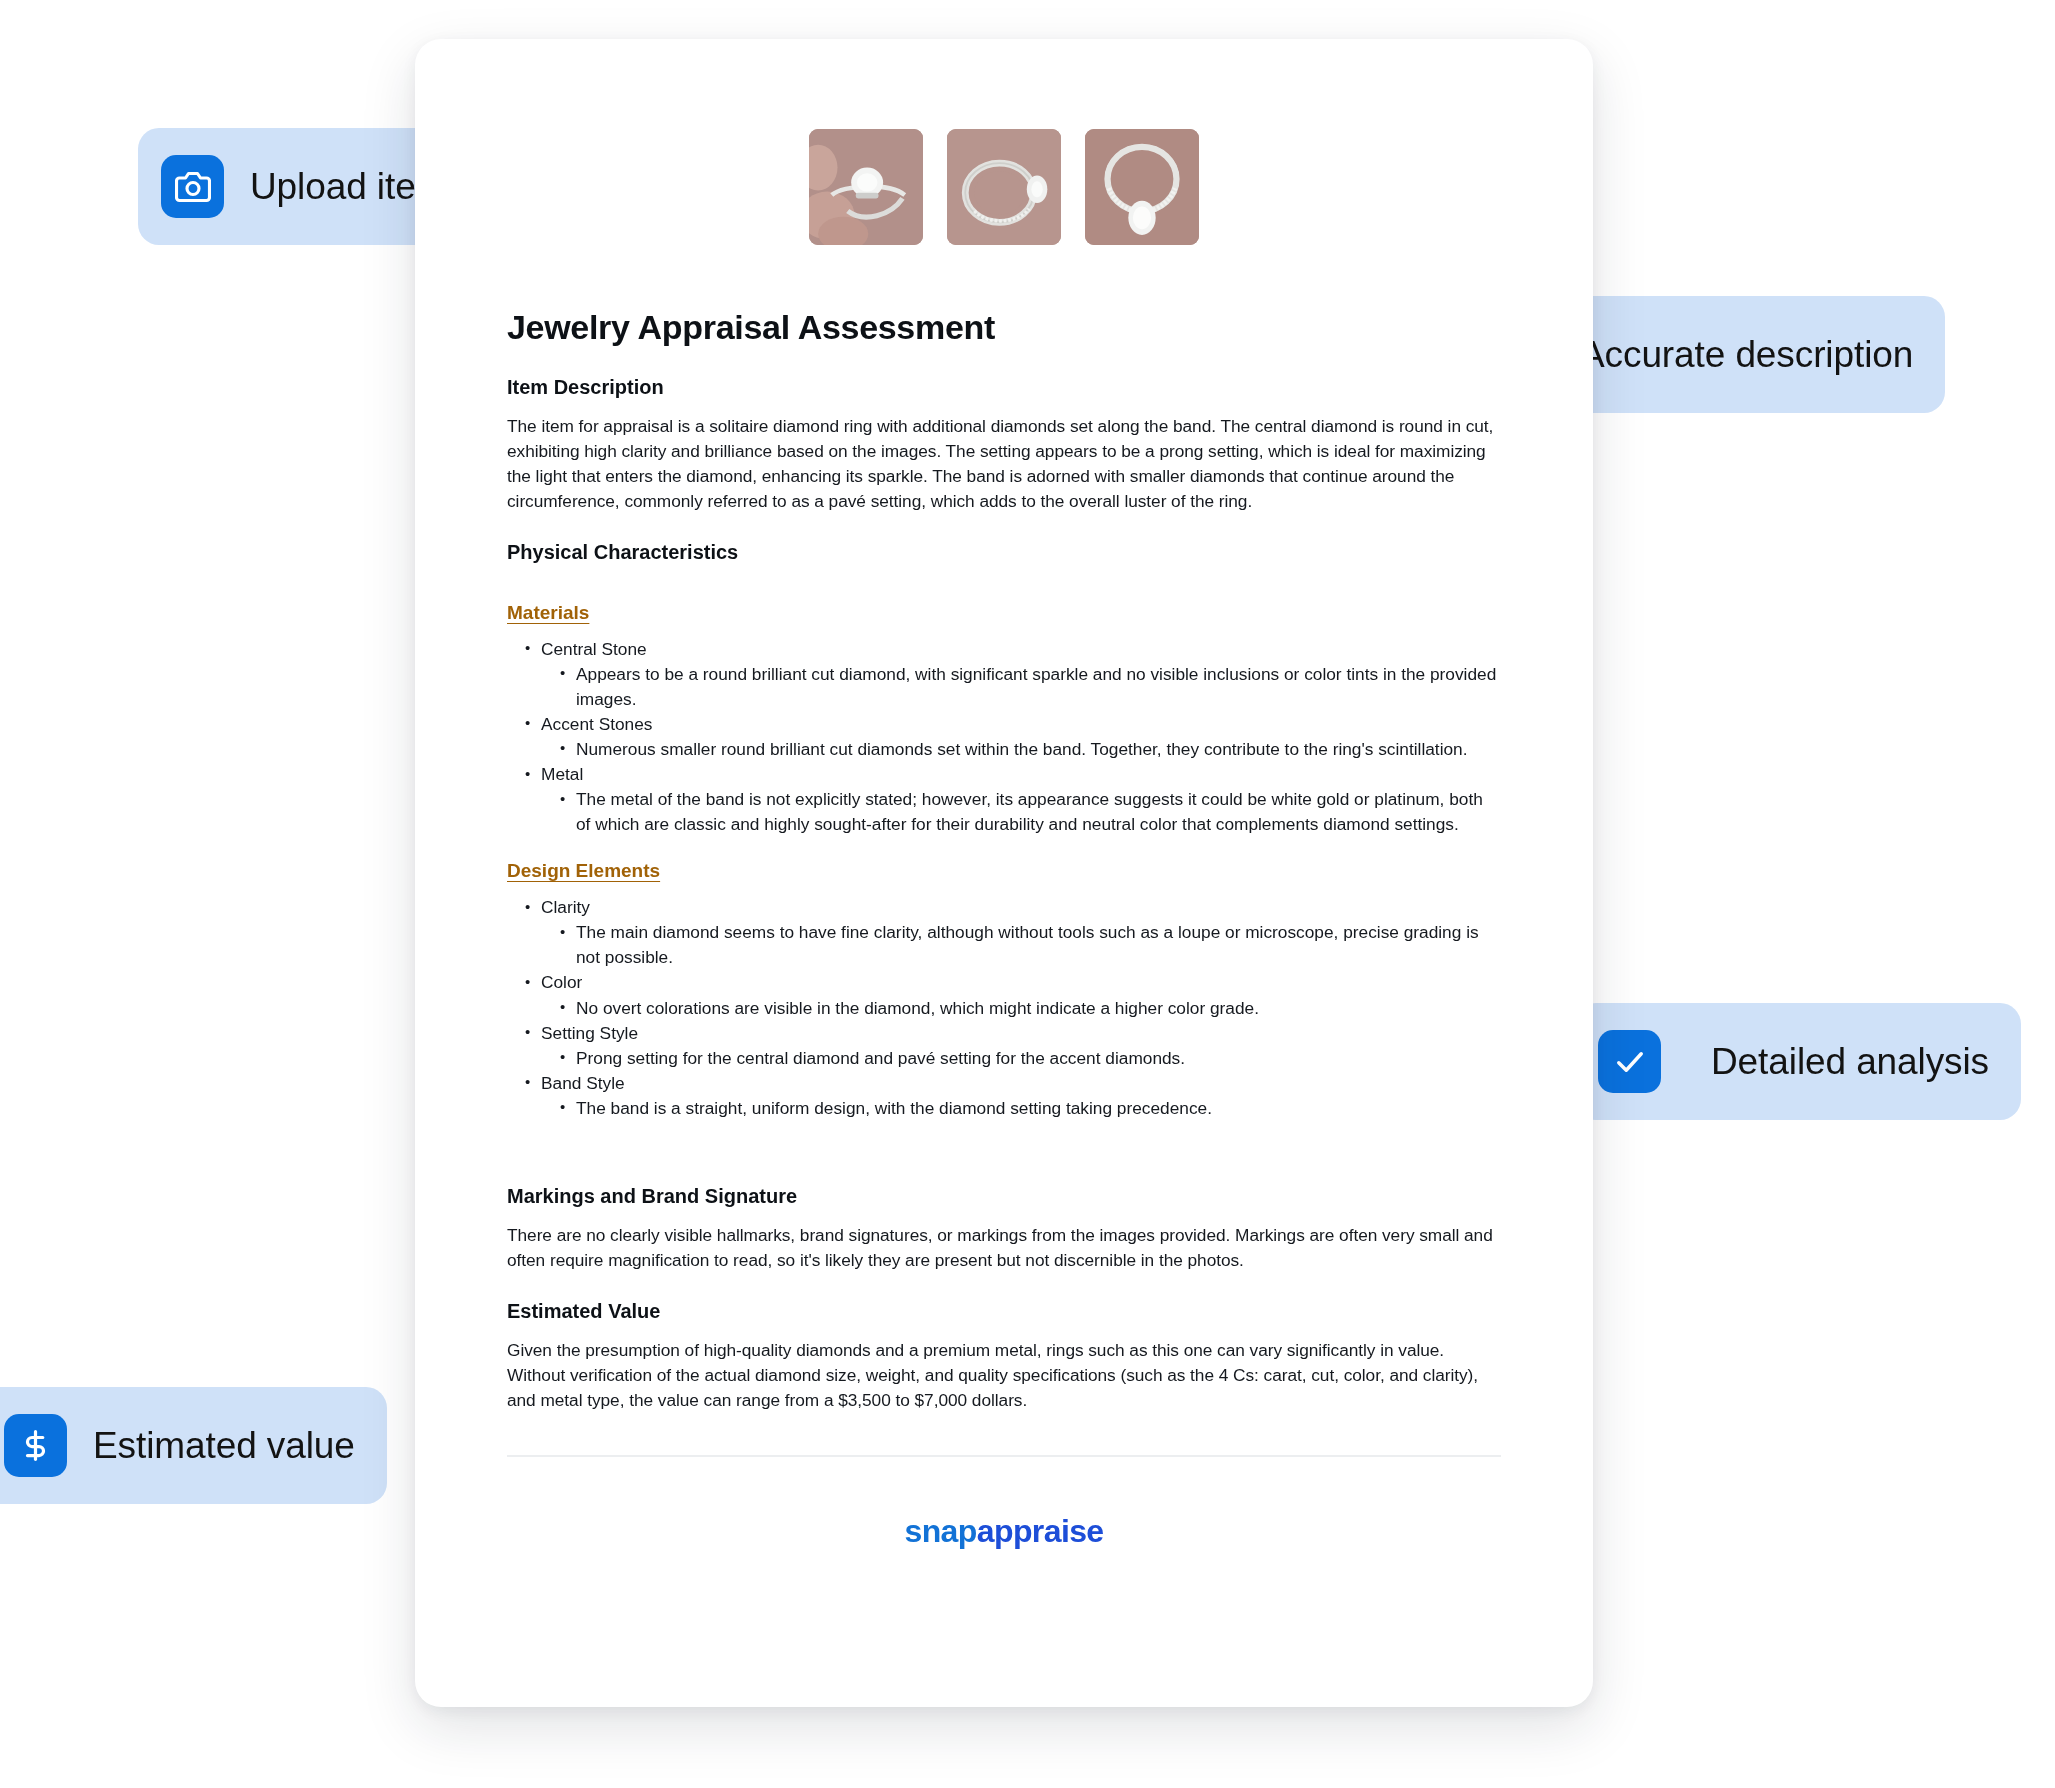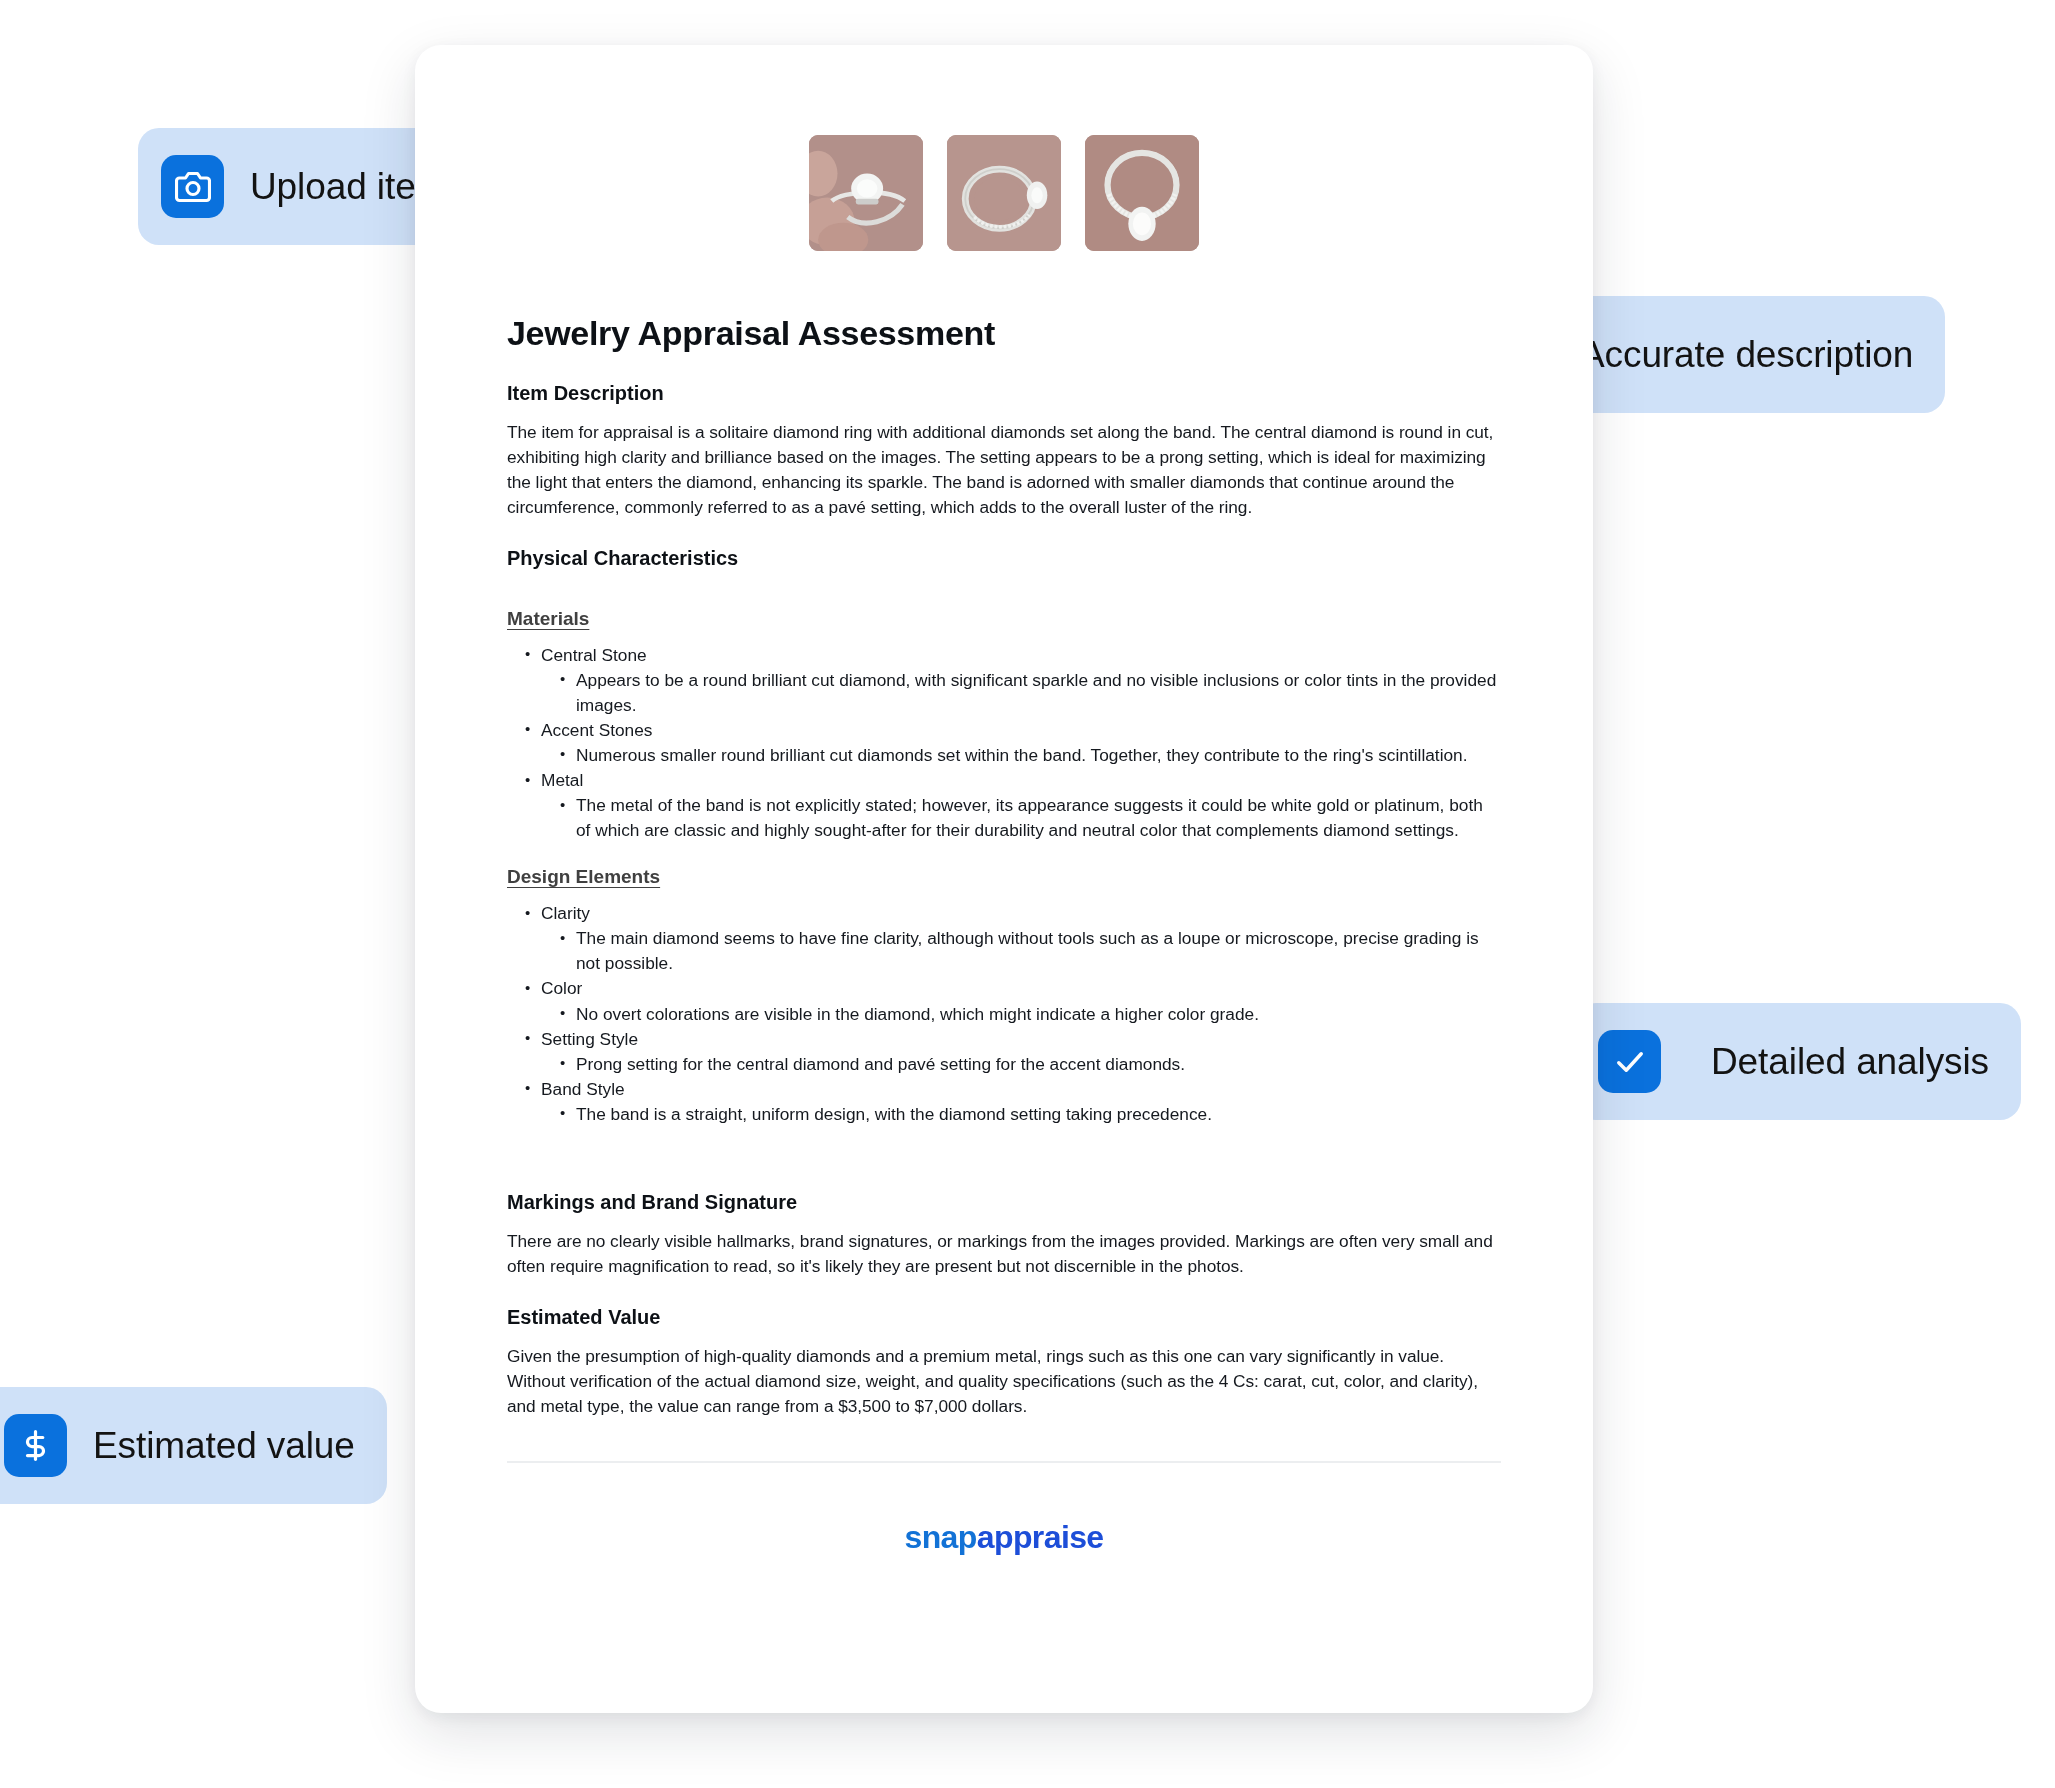--- a/index.html
+++ b/index.html
@@ -51,21 +51,21 @@
 
   #pill-upload   { left: 138px;  top: 128px; }
   #pill-accurate { left: 1468px; top: 296px; }
   #pill-detailed { left: 1575px; top: 1003px; gap: 24px; }
   #pill-value    { left: -19px;  top: 1387px; }
 
   
   .doc-card {
     position: absolute;
     left: 415px;
-    top: 45px;
+    top: 39px;
     width: 1178px;
     height: 1668px;
     background: #ffffff;
     border-radius: 26px;
     box-shadow: 0 20px 55px rgba(22,30,45,0.13),
                 0 4px 15px rgba(22,30,45,0.06);
     z-index: 2;
     overflow: hidden;
   }
 
@@ -103,21 +103,21 @@
     font-size: 20px;
     font-weight: bold;
     color: #0d1116;
     margin-top: 27px;
     margin-bottom: 15px;
   }
   .sec-h.first { margin-top: 0; }
   .sub-h {
     font-size: 19px;
     font-weight: bold;
-    color: #404040;
+    color: #a16207;
     text-decoration: underline;
     text-underline-offset: 3.5px;
     margin-top: 23px;
     margin-bottom: 13px;
     display: inline-block;
   }
   p.body {
     font-size: 17.3px;
     line-height: 1.44;
     color: #15191f;

